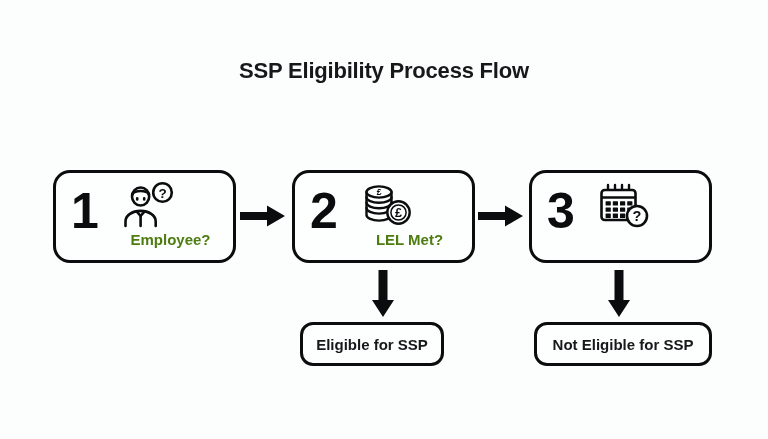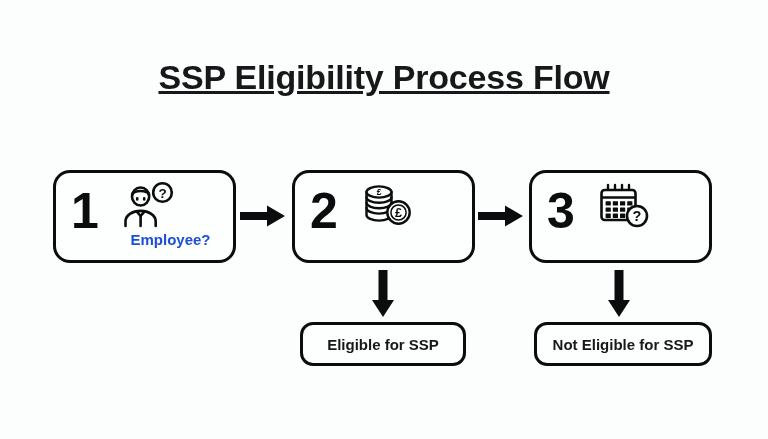--- a/index.html
+++ b/index.html
@@ -21,25 +21,24 @@
     height: 439px;
   }
 
   
   #title {
     position: absolute;
     left: 0;
     top: 58px;
     width: 768px;
     text-align: center;
-    font-size: 34px;
+    font-size: 22px;
     font-weight: bold;
     color: #16181a;
     letter-spacing: -0.2px;
-    text-decoration: underline;
   }
 
   
   .step-box {
     position: absolute;
     top: 170px;
     width: 183px;
     height: 93px;
     border: 3px solid #0b0c0d;
     border-radius: 17px;
@@ -68,37 +67,37 @@
   }
   .step-label {
     position: absolute;
     left: 0;
     right: 0;
     bottom: 12px;
     padding-left: 52px;
     text-align: center;
     font-size: 15px;
     font-weight: bold;
-    color: #1d4ed8;
+    color: #4d7c0f;
   }
 
   
   .outcome-box {
     position: absolute;
     top: 322px;
     height: 44px;
     border: 3px solid #0b0c0d;
     border-radius: 13px;
     background: #fdfefe;
     box-sizing: border-box;
     display: flex;
     align-items: center;
     justify-content: center;
   }
-  #outcome-box-eligible { left: 300px; width: 166px; }
+  #outcome-box-eligible { left: 300px; width: 144px; }
   #outcome-box-not-eligible { left: 534px; width: 178px; }
   .outcome-label {
     font-size: 15px;
     font-weight: bold;
     color: #16181a;
   }
 
   
   .arrow-h {
     position: absolute;
@@ -173,20 +172,21 @@
 
           <ellipse cx="22" cy="11" rx="12.5" ry="5.6"></ellipse>
         </g>
         <text x="22" y="14.4" font-family="'Liberation Sans', sans-serif" font-size="8.5" font-weight="bold" fill="#0b0c0d" text-anchor="middle">£</text>
 
         <circle cx="41.5" cy="31.5" r="11.2" fill="#fdfefe" stroke="#0b0c0d" stroke-width="2.4"></circle>
         <circle cx="41.5" cy="31.5" r="7.6" fill="none" stroke="#0b0c0d" stroke-width="1.5"></circle>
         <text x="41.5" y="36.4" font-family="'Liberation Sans', sans-serif" font-size="12.5" font-weight="bold" fill="#0b0c0d" text-anchor="middle">£</text>
       </svg>
     </div>
+    <div class="step-label">LEL Met?</div>
   </div>
 
   <div class="arrow-h" id="arrow-2-3">
     <svg viewBox="0 0 46 26" width="46" height="26">
       <path d="M0 9 H27 V2.5 L45 13 L27 23.5 V17 H0 Z" fill="#0b0c0d"></path>
     </svg>
   </div>
 
   <div class="step-box" id="step-box-3">
     <div class="step-number">3</div>

